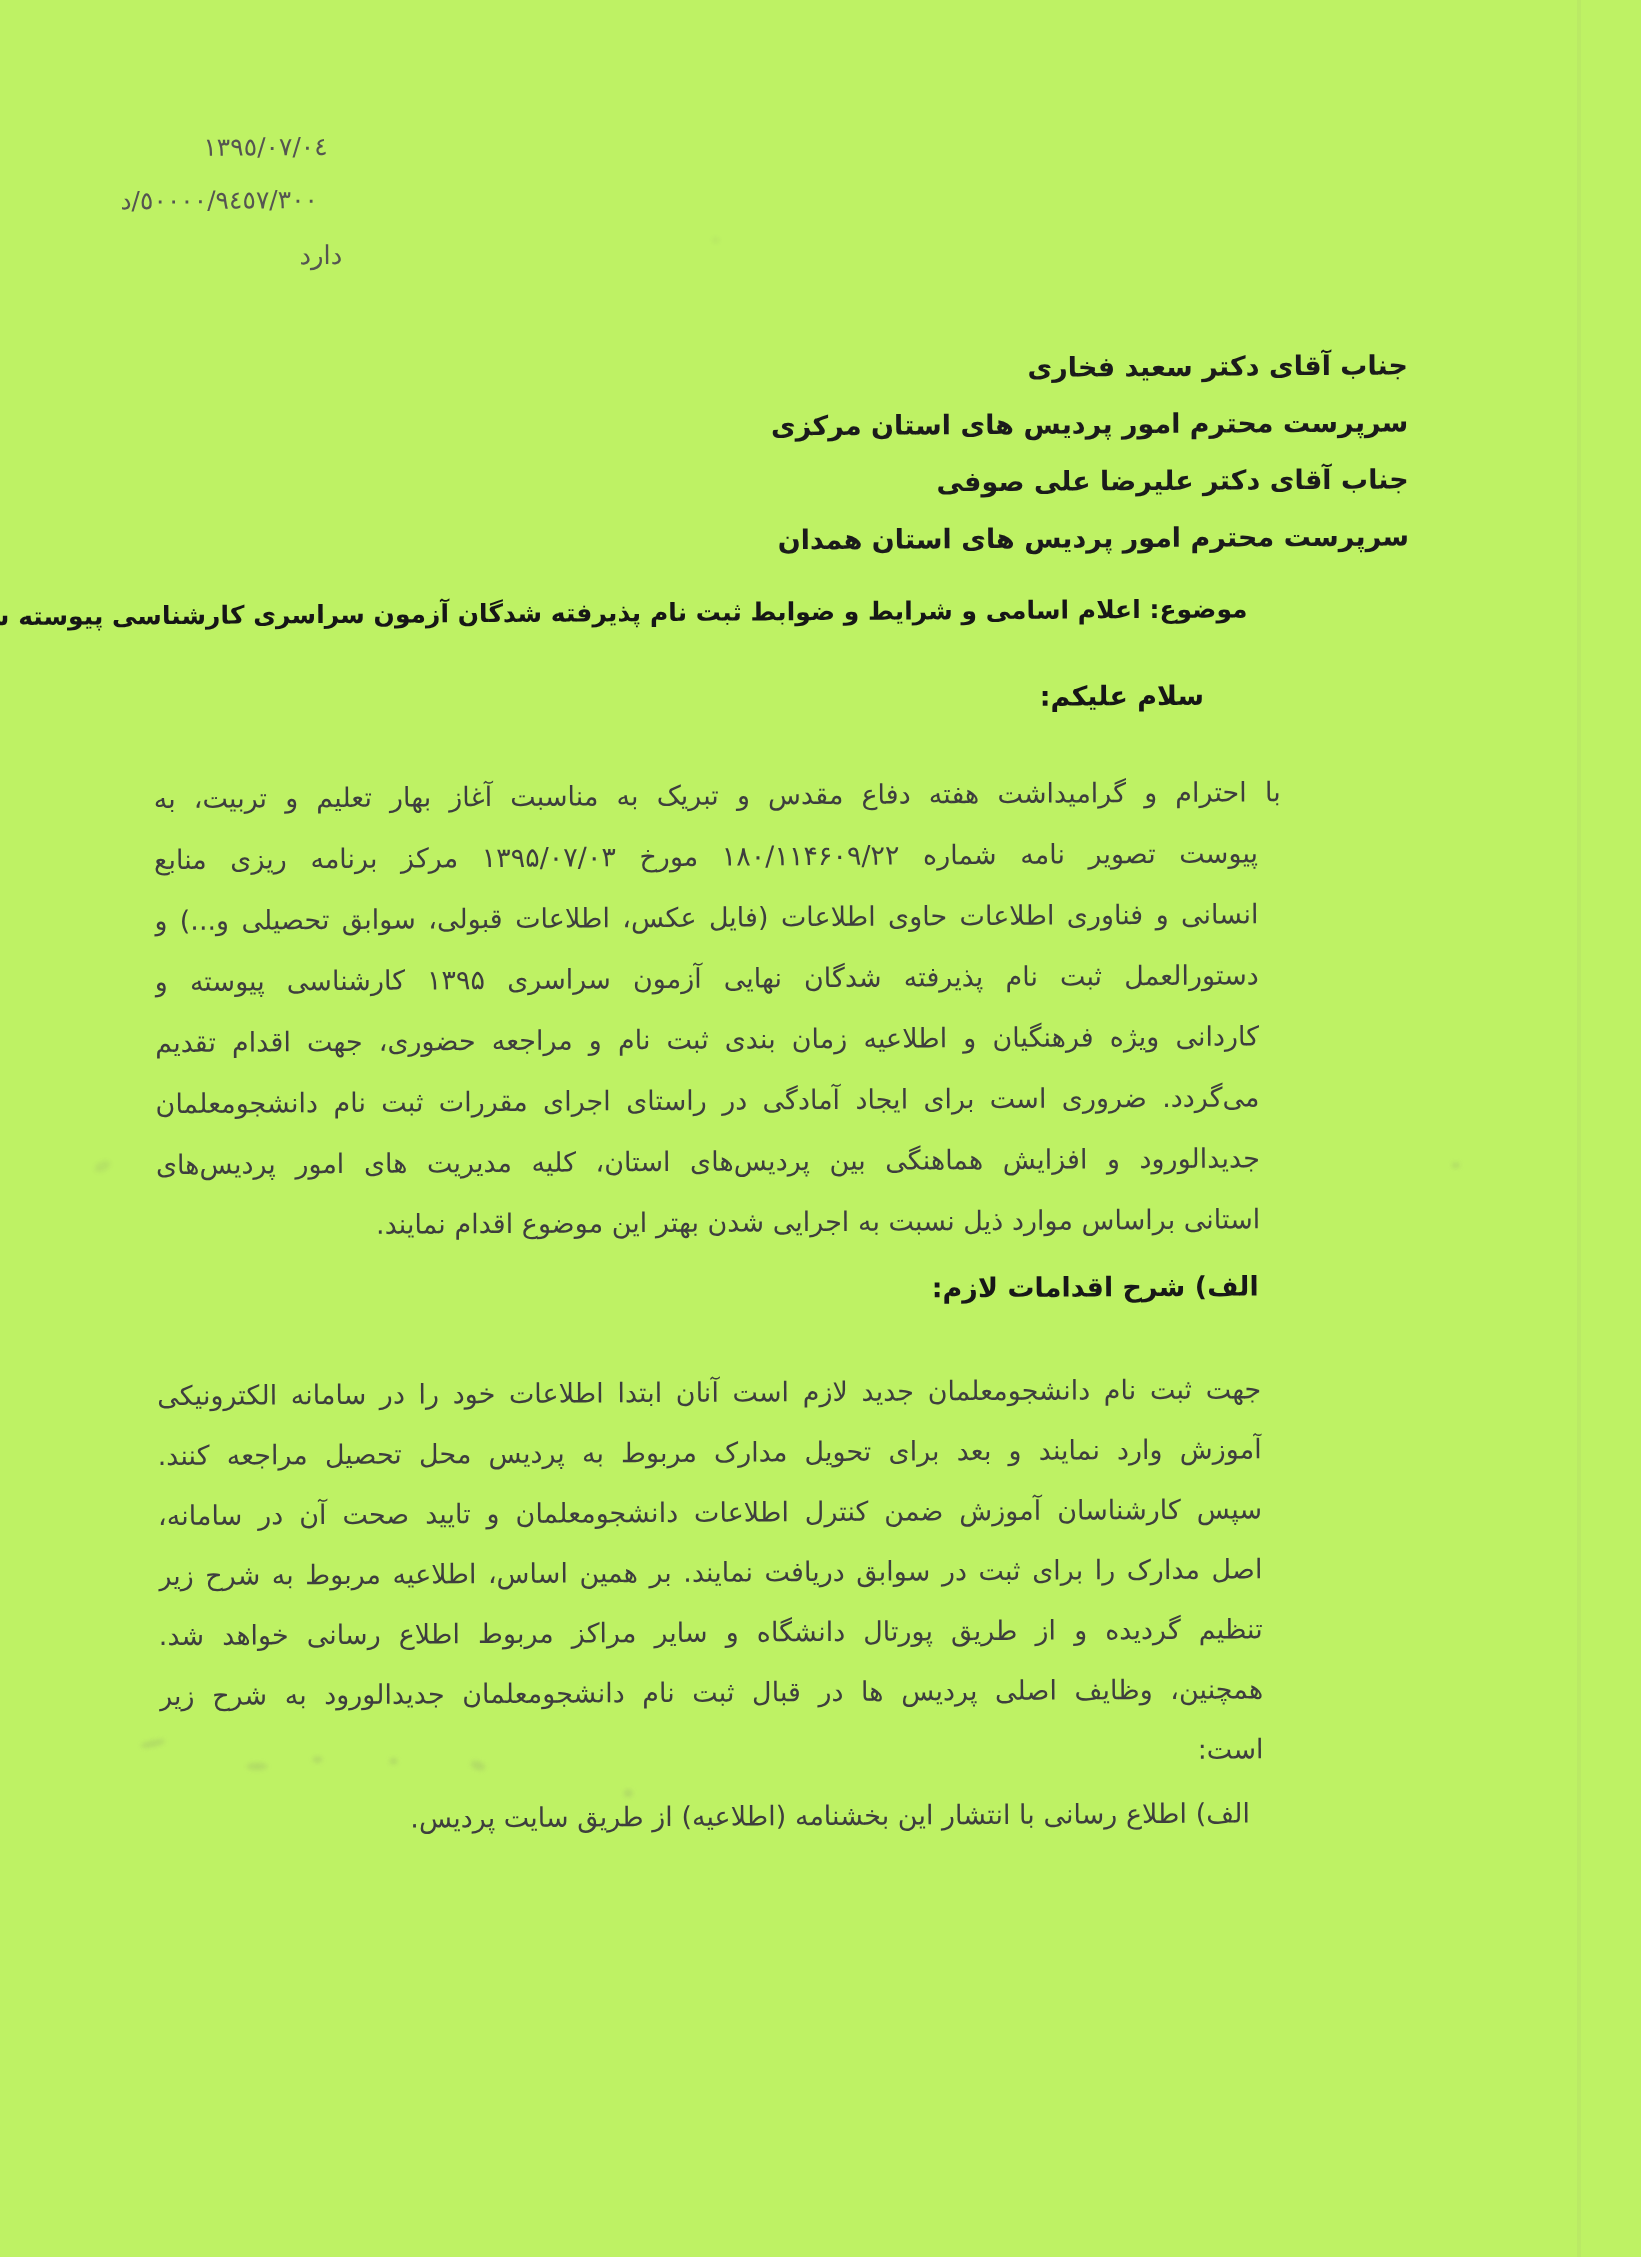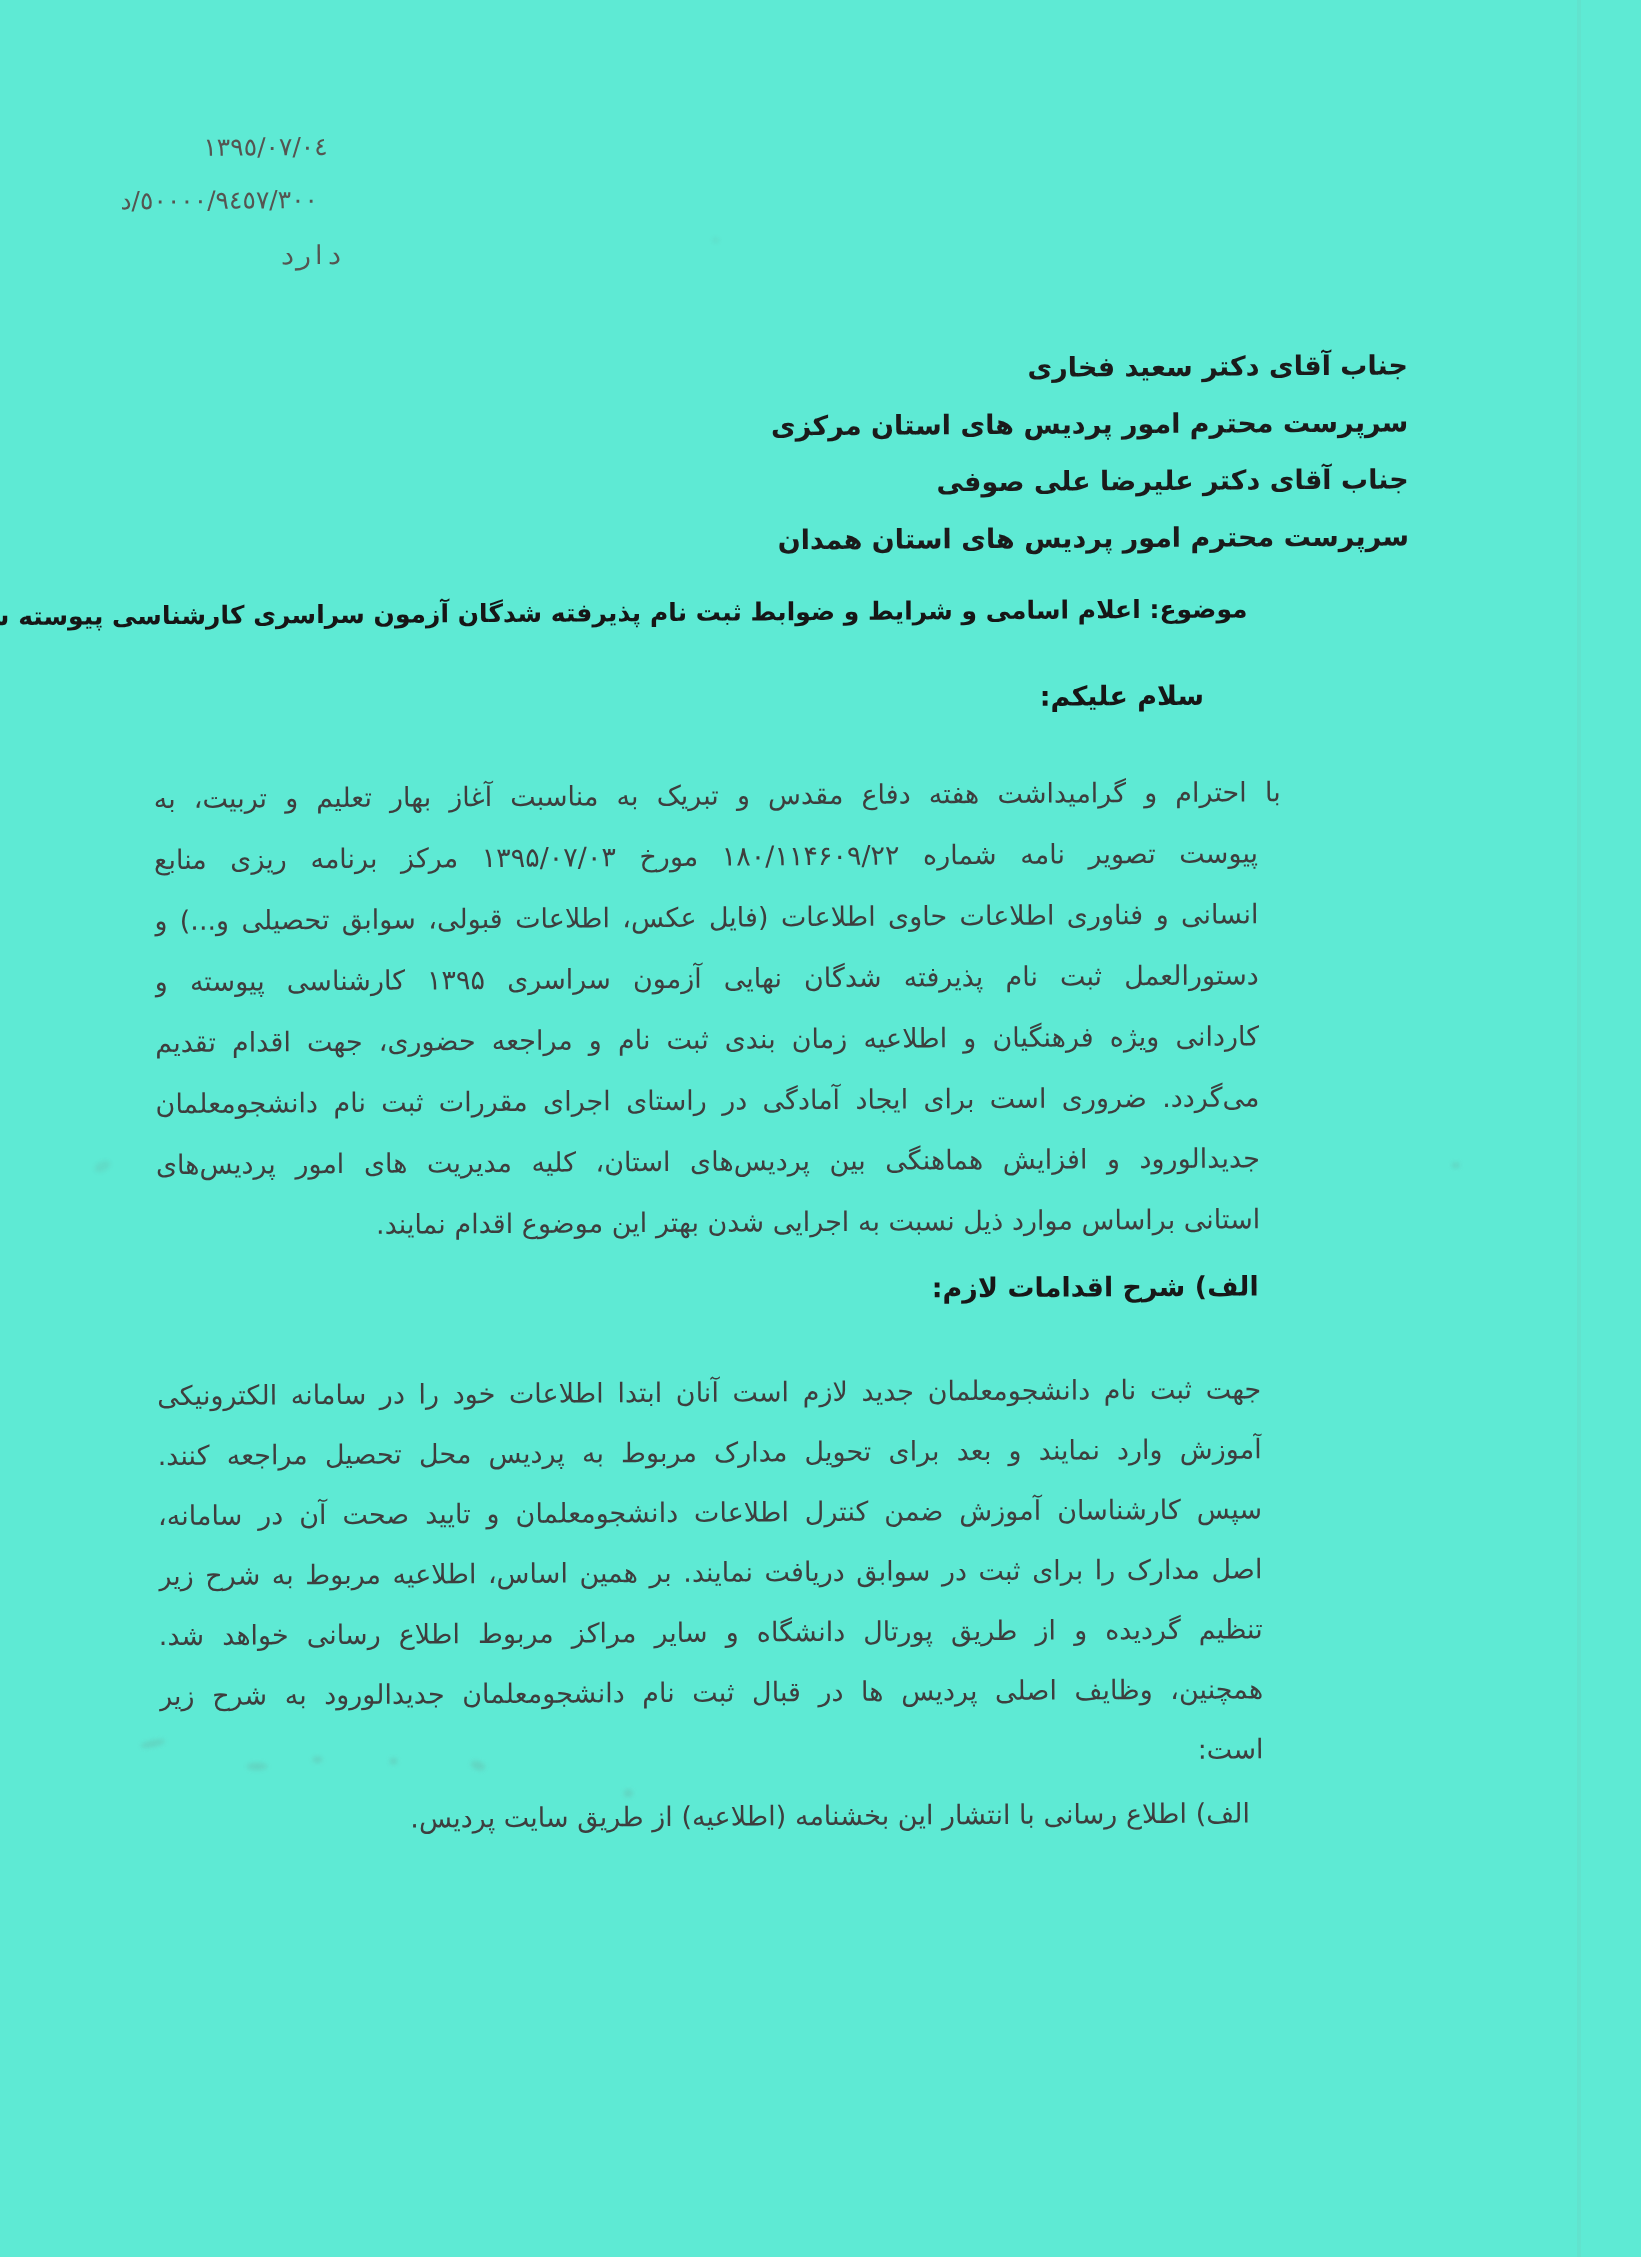--- a/index.html
+++ b/index.html
@@ -1,41 +1,41 @@
 <!DOCTYPE html>
 <html lang="fa" dir="rtl"><head>
 <meta charset="utf-8">
 <style>
   html,body{margin:0;padding:0;background:#e8e8e4;}
   .page{
     position:relative;
     width:1641px;height:2257px;
     margin:0 auto;
-    background:#5eead4;
+    background:#bef264;
     overflow:hidden;
     font-family:"DejaVu Sans", sans-serif;
     direction:rtl;
   }
   .tilt{
     position:absolute; inset:0;
     transform:rotate(-0.35deg);
     transform-origin:50% 38%;
   }
   
   .meta{
     position:absolute;
     color:#555551;
     font-size:25px;
     letter-spacing:1px;
     white-space:nowrap;
     direction:rtl;
   }
   .meta-date      {top:129px; right:1309px;}
   .meta-number    {top:182px; right:1319px;}
-  .meta-attachment{top:237px; right:1295px; font-size:26px;font-family:Liberation Mono, monospace;}
+  .meta-attachment{top:237px; right:1295px; font-size:26px;}
 
   
   .recipients{
     position:absolute; top:340px; right:230px;
     text-align:right; direction:rtl;
   }
   .recipient-line{
     height:57px; line-height:57px;
     font-weight:700; font-size:27px; color:#1b1b1b;
     white-space:nowrap;

